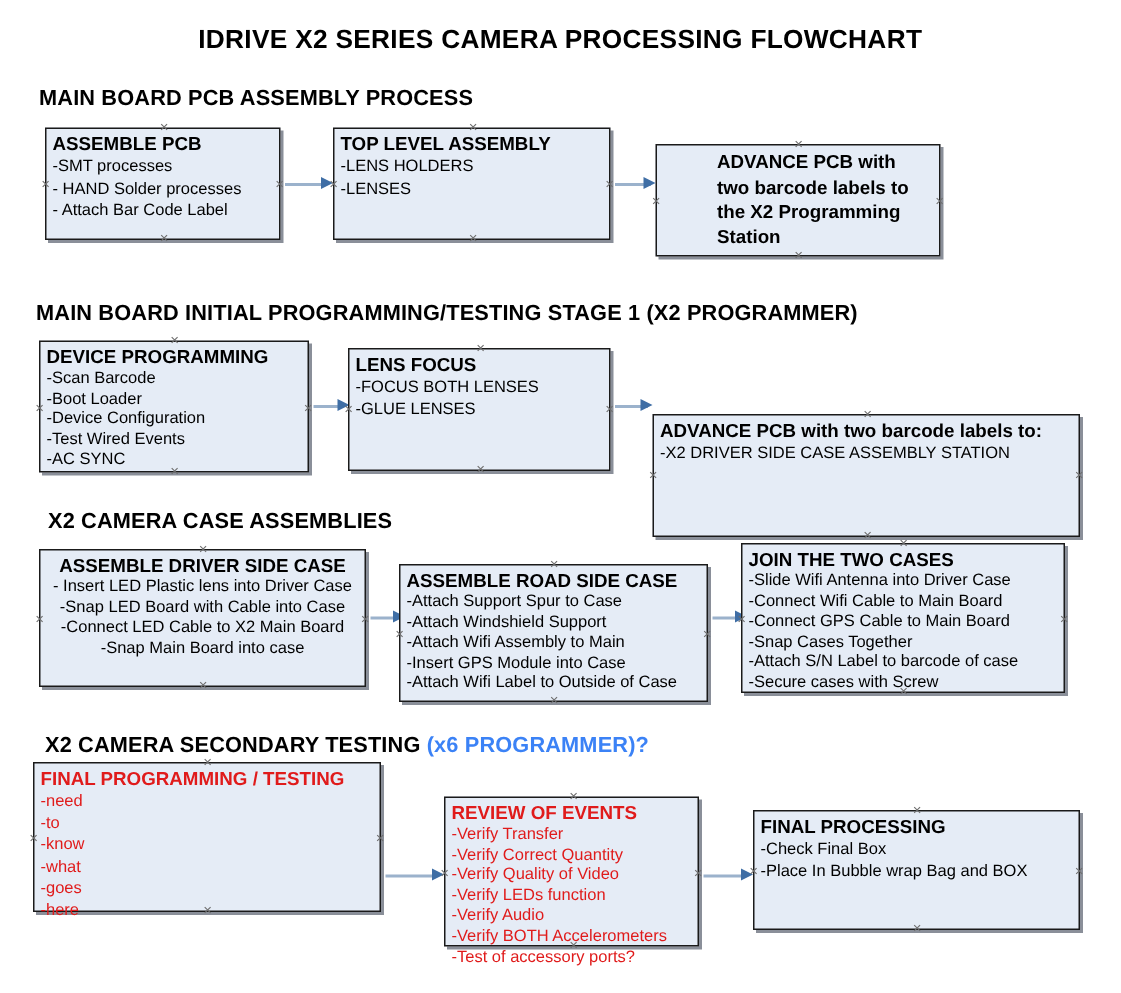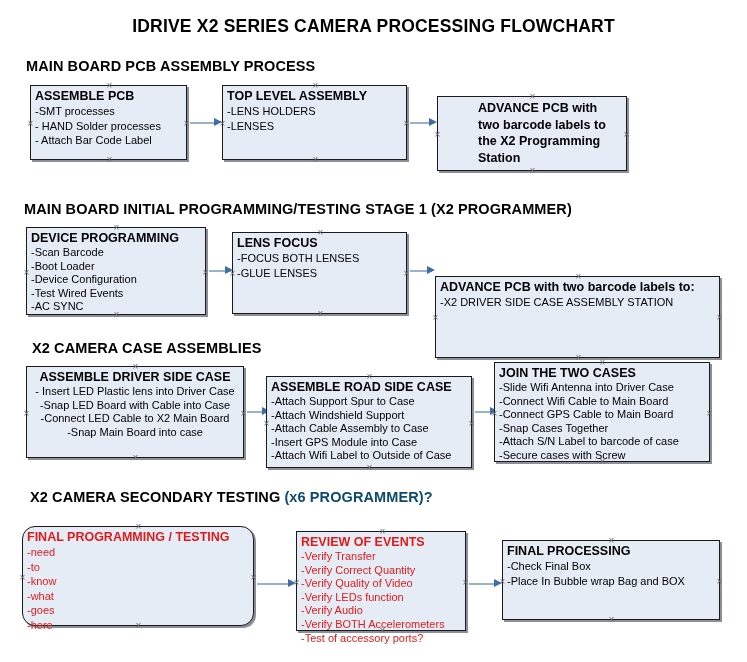--- a/index.html
+++ b/index.html
@@ -33,21 +33,21 @@
     white-space: nowrap;
   }
   .section-head {
     position: absolute;
     font-size: 14.5px;
     font-weight: bold;
     white-space: nowrap;
     letter-spacing: 0.1px;
   }
   .section-head .red-note {
-    color: #0c4a6e;
+    color: #3b82f6;
   }
   .node {
     position: absolute;
     box-sizing: border-box;
     background: #e5ecf6;
     border: 1px solid #1a1a1a;
     box-shadow: 2px 2px 0 0 #8a8f99;
     padding: 3px 4px 0 4px;
     overflow: visible;
   }
@@ -203,21 +203,21 @@
     <span class="xh" style="right:-5px; top:42px;"></span>
   </div>
 
   <div class="conn" style="left:247px; top:411px; width:18px;"></div>
   <div class="arrow-head" style="left:262px; top:407px;"></div>
 
   <div class="node tight" style="left:266px; top:376px; width:206px; height:92px;">
     <div class="n-title">ASSEMBLE ROAD SIDE CASE</div>
     <div class="n-line">-Attach Support Spur to Case</div>
     <div class="n-line">-Attach Windshield Support</div>
-    <div class="n-line">-Attach Cable Assembly to Case</div>
+    <div class="n-line">-Attach Wifi Assembly to Main</div>
     <div class="n-line">-Insert GPS Module into Case</div>
     <div class="n-line">-Attach Wifi Label to Outside of Case</div>
     <span class="xh" style="left:98px; top:-5px;"></span>
     <span class="xh" style="left:98px; bottom:-5px;"></span>
     <span class="xh" style="left:-5px; top:42px;"></span>
     <span class="xh" style="right:-5px; top:42px;"></span>
   </div>
 
   <div class="conn" style="left:475px; top:411px; width:18px;"></div>
   <div class="arrow-head" style="left:490px; top:407px;"></div>
@@ -233,21 +233,21 @@
     <span class="xh" style="left:103px; top:-5px;"></span>
     <span class="xh" style="left:103px; bottom:-5px;"></span>
     <span class="xh" style="left:-5px; top:46px;"></span>
     <span class="xh" style="right:-5px; top:46px;"></span>
   </div>
 
   <div class="section-head" style="left:30px; top:489px;">
     <span>X2 CAMERA SECONDARY TESTING </span><span class="red-note">(x6 PROGRAMMER)?</span>
   </div>
 
-  <div class="node red" style="left:22px; top:526px; width:232px; height:100px;border-radius:13px;">
+  <div class="node red" style="left:22px; top:508px; width:232px; height:100px;">
     <div class="n-title">FINAL PROGRAMMING / TESTING</div>
     <div class="n-line">-need</div>
     <div class="n-line">-to</div>
     <div class="n-line">-know</div>
     <div class="n-line">-what</div>
     <div class="n-line">-goes</div>
     <div class="n-line">-here</div>
     <span class="xh" style="left:111px; top:-5px;"></span>
     <span class="xh" style="left:111px; bottom:-5px;"></span>
     <span class="xh" style="left:-5px; top:46px;"></span>

